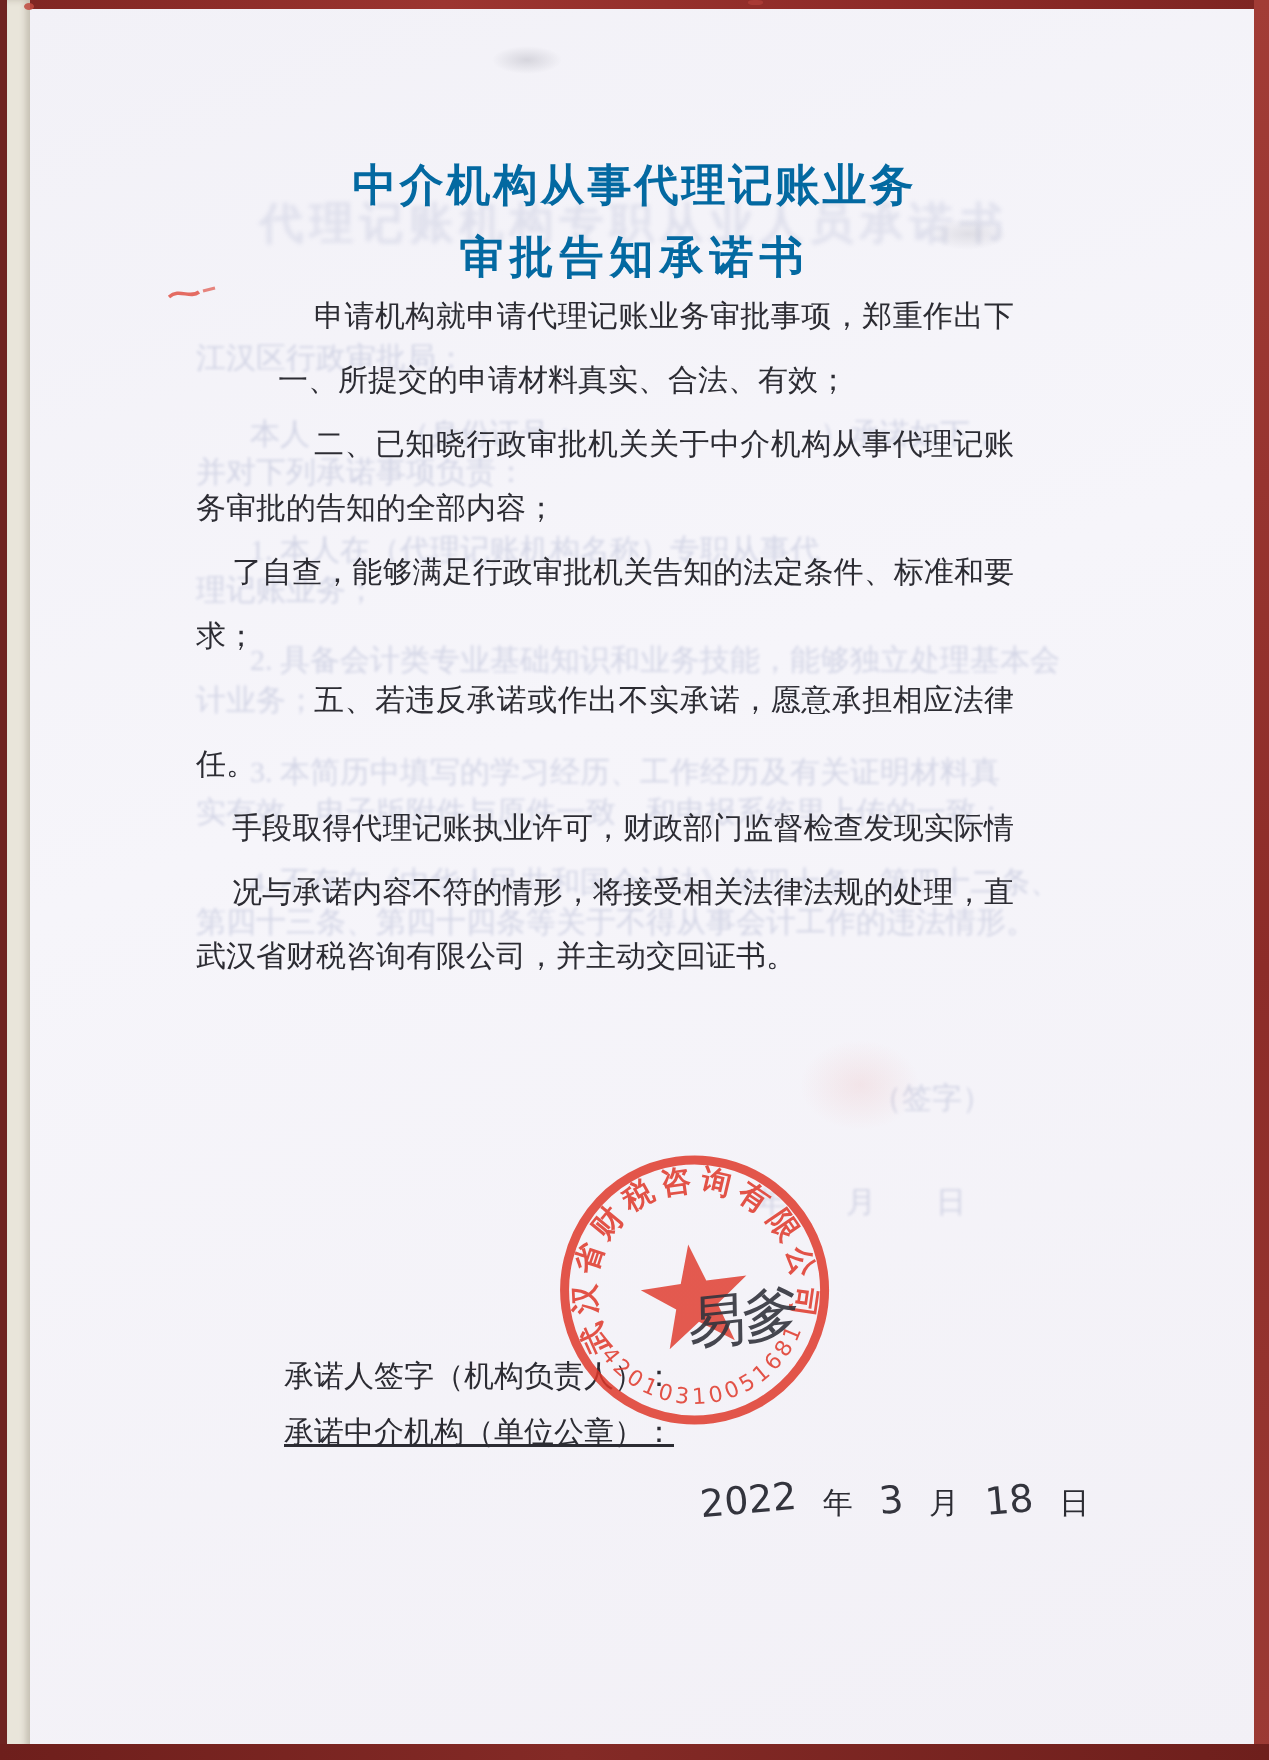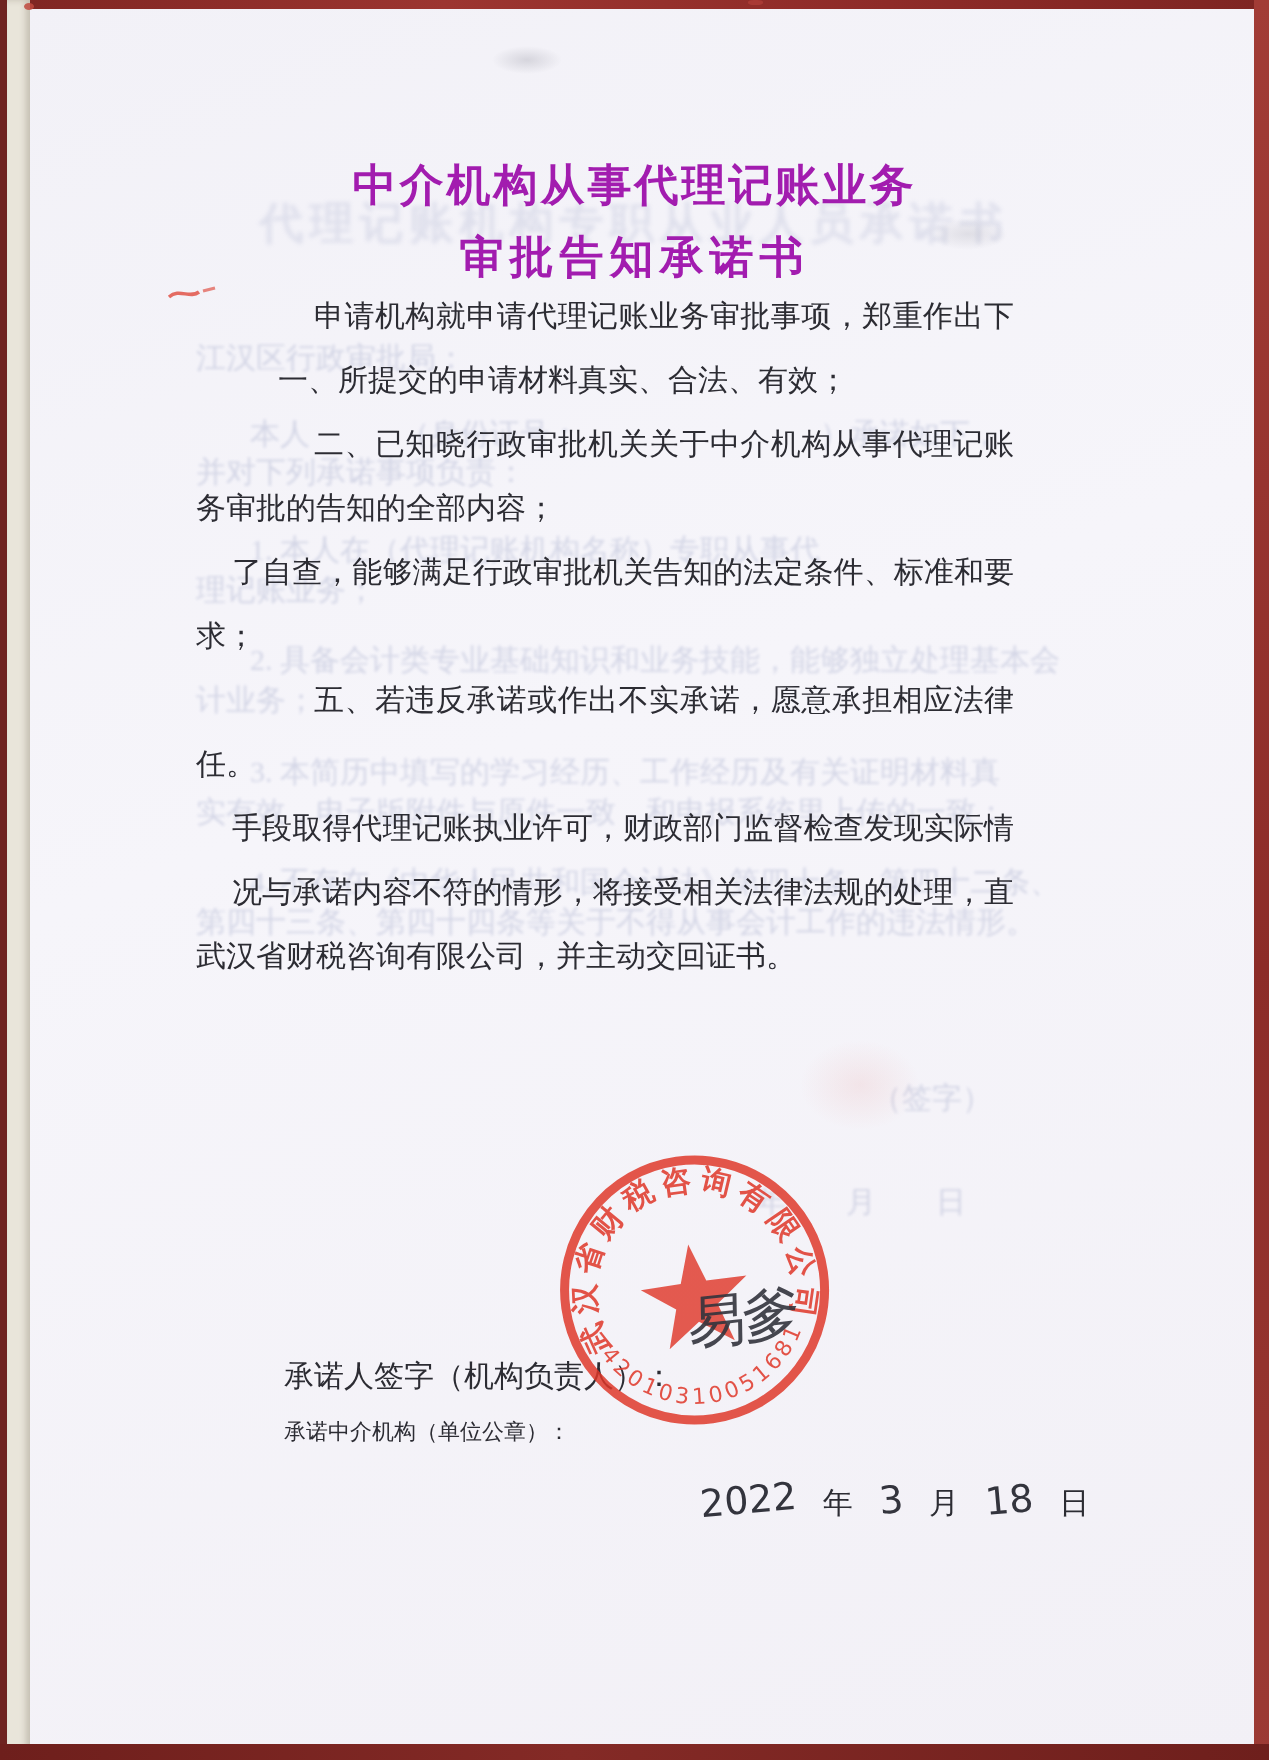--- a/index.html
+++ b/index.html
@@ -22,31 +22,31 @@
   .smudge2{left:928px;top:218px;width:80px;height:32px;background:radial-gradient(closest-side,rgba(110,110,125,.16),transparent);}
   .smudge3{left:800px;top:1040px;width:120px;height:90px;background:radial-gradient(closest-side,rgba(225,120,115,.12),transparent);}
 
   
   .ghost{position:absolute;color:#8d96bd;opacity:.32;filter:blur(1.6px);font-size:30px;white-space:nowrap;}
   .ghost-title{left:0;width:100%;text-align:center;font-family:"Liberation Sans","DejaVu Sans",sans-serif;
     font-weight:bold;font-size:44px;letter-spacing:6px;opacity:.20;filter:blur(2.2px);}
 
   
   .title{position:absolute;left:0;width:100%;text-align:center;
-    font-family:"Liberation Sans","DejaVu Sans",sans-serif;font-weight:bold;color:#a21caf;}
+    font-family:"Liberation Sans","DejaVu Sans",sans-serif;font-weight:bold;color:#0369a1;}
   .title1{top:156px;font-size:44px;letter-spacing:3px;}
   .title2{top:228px;font-size:44px;letter-spacing:6px;}
 
   .body-text{position:absolute;left:196px;top:284px;width:818px;font-size:30px;}
   .line{height:64px;line-height:64px;white-space:nowrap;}
   .fill{white-space:normal;text-align:justify;text-align-last:justify;overflow:hidden;margin-left:36px;}
   .indent{text-indent:82px;}
 
   .sig-row{position:absolute;left:284px;top:1344px;font-size:30px;height:64px;line-height:64px;}
-  .seal-row{position:absolute;left:284px;top:1400px;font-size:22px;height:64px;line-height:64px;}
+  .seal-row{position:absolute;left:284px;top:1400px;font-size:30px;height:64px;line-height:64px;text-decoration:underline;}
 
   .hand{font-family:"DejaVu Sans",sans-serif;color:#33343d;}
   .sig-hand{position:absolute;left:688px;top:1280px;font-size:58px;
     transform:rotate(-6deg) skewX(-5deg);opacity:.9;letter-spacing:-4px;}
   .date-row{position:absolute;left:700px;top:1478px;display:flex;align-items:baseline;gap:26px;font-size:30px;}
   .hand-num{font-size:38px;display:inline-block;transform:rotate(-5deg);}
 
   
   .stamp{position:absolute;left:545px;top:1138px;width:300px;height:310px;transform:rotate(-8deg);opacity:.93;}
 

